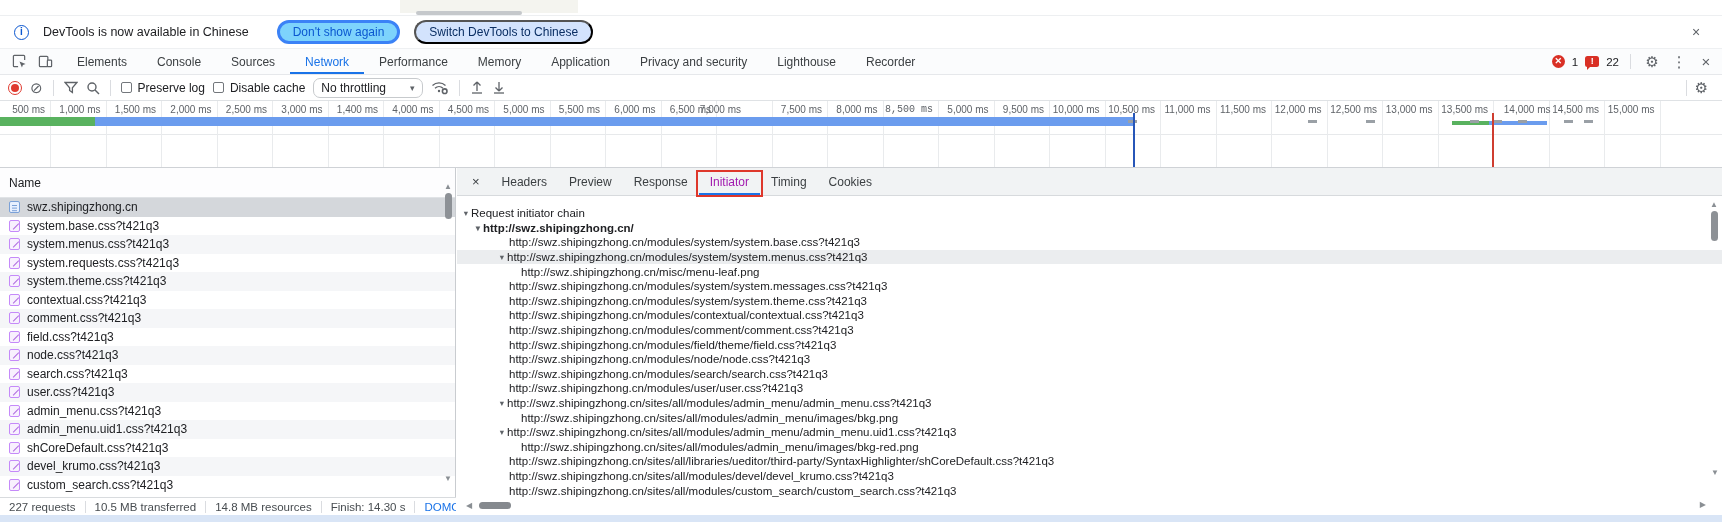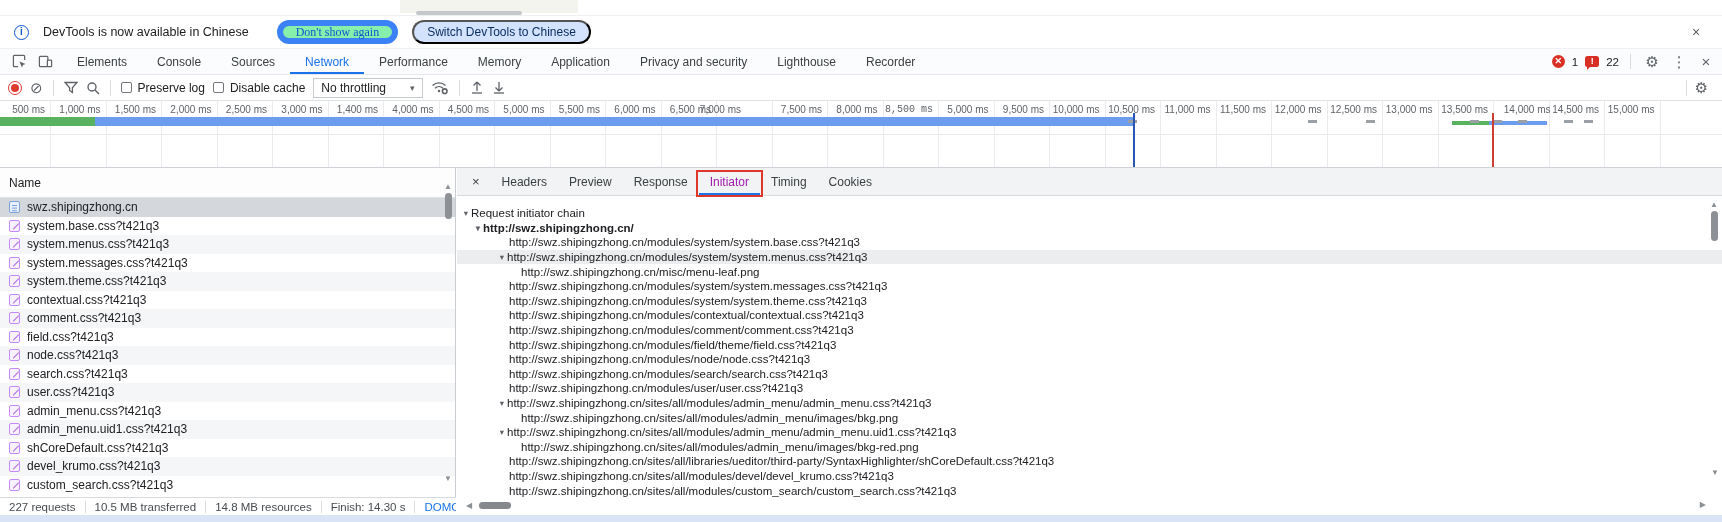--- a/index.html
+++ b/index.html
@@ -10,21 +10,21 @@
   
   .topstrip { left:0; top:0; width:1722px; height:16px; background:#fff; border-bottom:1px solid #edeff1; }
   .pagefrag { left:400px; top:0; width:178px; height:13px; background:#f4f4ef; }
   .pagethumb { left:416px; top:11px; width:106px; height:4px; background:#c5c8cb; border-radius:2px; }
 
   
   .banner { left:0; top:16px; width:1722px; height:33px; display:flex; align-items:center; gap:14px; padding-left:14px; background:#fff; border-bottom:1px solid #eef0f2; }
   .info-icon { width:15px; height:15px; border:1.5px solid #0b57d0; border-radius:50%; color:#0b57d0; font-size:10px; font-weight:bold; line-height:12px; text-align:center; flex:none; }
   .banner-msg { font-size:12.5px; color:#202124; margin-right:14px; }
   .pill { height:24px; border-radius:13px; padding:0 13px; font-size:12px; display:flex; align-items:center; cursor:default; }
-  .pill.outline { color:#0b57d0; border:6px solid #3b82f6; background:#86efac;font-family:Liberation Serif, serif; }
+  .pill.outline { color:#0b57d0; border:3px solid #3b82f6; background:#7dd3fc; }
   .pill.filled { background:#d3e3fd; color:#0a2e63; }
   .banner-close { position:absolute; right:18px; top:8px; width:16px; height:16px; color:#5f6368; font-size:14px; line-height:16px; text-align:center; }
 
   
   .tabbar { left:0; top:49px; width:1722px; height:26px; background:#fbfcfd; border-bottom:1px solid #e6e8eb; display:flex; align-items:center; }
   .tb-icons { display:flex; align-items:center; gap:4px; padding:0 6px 0 8px; }
   .tbicon { width:22px; height:20px; display:flex; align-items:center; justify-content:center; color:#5f6368; border-radius:2px; }
   .mtab { padding:0 15px; height:100%; display:flex; align-items:center; font-size:12px; color:#3c4043; white-space:nowrap; }
   .mtab.sel { color:#1a73e8; box-shadow: inset 0 -2px 0 #1a73e8; }
   .tb-right { margin-left:auto; display:flex; align-items:center; gap:7px; padding-right:6px; }
@@ -37,21 +37,21 @@
 
   
   .nettoolbar { left:0; top:75px; width:1722px; height:26px; background:#fff; border-bottom:1px solid #dfe2e5; display:flex; align-items:center; padding:0 8px; gap:8px; }
   .rec-btn { width:14px; height:14px; border-radius:50%; border:1.5px solid #df3a2f; display:flex; align-items:center; justify-content:center; flex:none; }
   .rec-btn i { width:8px; height:8px; border-radius:50%; background:#df3a2f; display:block; }
   .nt-sep { width:1px; height:16px; background:#dadce0; margin:0 2px; flex:none; }
   .nt-glyph { font-size:15px; color:#5f6368; line-height:16px; }
   .nt-svg { color:#5f6368; display:flex; align-items:center; }
   .chkwrap { display:flex; align-items:center; gap:6px; font-size:12px; color:#202124; }
   .chk { width:11px; height:11px; border:1px solid #73777c; border-radius:2px; background:#fff; flex:none; }
-  .throttle { height:20px; border:1px solid #c7cacd; border-radius:0; background:#fff; display:flex; align-items:center; gap:24px; padding:0 7px; font-size:12px; color:#202124; }
+  .throttle { height:20px; border:1px solid #c7cacd; border-radius:7px; background:#fff; display:flex; align-items:center; gap:24px; padding:0 7px; font-size:12px; color:#202124; }
   .throttle .dd { font-size:9px; color:#5f6368; }
   .nt-right { margin-left:auto; display:flex; align-items:center; gap:6px; padding-right:6px; }
 
   
   .waterfall { left:0; top:101px; width:1722px; height:67px; background:#fff; overflow:hidden; border-bottom:1px solid #cfd2d6; }
   .grid { position:absolute; top:0; bottom:0; width:1px; background:#e9ebed; }
   .rlabel { position:absolute; top:3px; width:72px; font-size:10px; color:#5f6368; text-align:right; white-space:nowrap; }
   .band-sep { position:absolute; left:0; top:33px; width:100%; height:1px; background:#e7e9eb; }
   .mark { position:absolute; }
   .vline { position:absolute; top:12px; bottom:0; width:2px; }
@@ -300,21 +300,21 @@
       <div class="rrow">
         <span class="ico-css"></span>
         <span>system.base.css?t421q3</span>
       </div>
       <div class="rrow alt">
         <span class="ico-css"></span>
         <span>system.menus.css?t421q3</span>
       </div>
       <div class="rrow">
         <span class="ico-css"></span>
-        <span>system.messages.css?t421q3</span>
+        <span>system.requests.css?t421q3</span>
       </div>
       <div class="rrow alt">
         <span class="ico-css"></span>
         <span>system.theme.css?t421q3</span>
       </div>
       <div class="rrow">
         <span class="ico-css"></span>
         <span>contextual.css?t421q3</span>
       </div>
       <div class="rrow alt">

